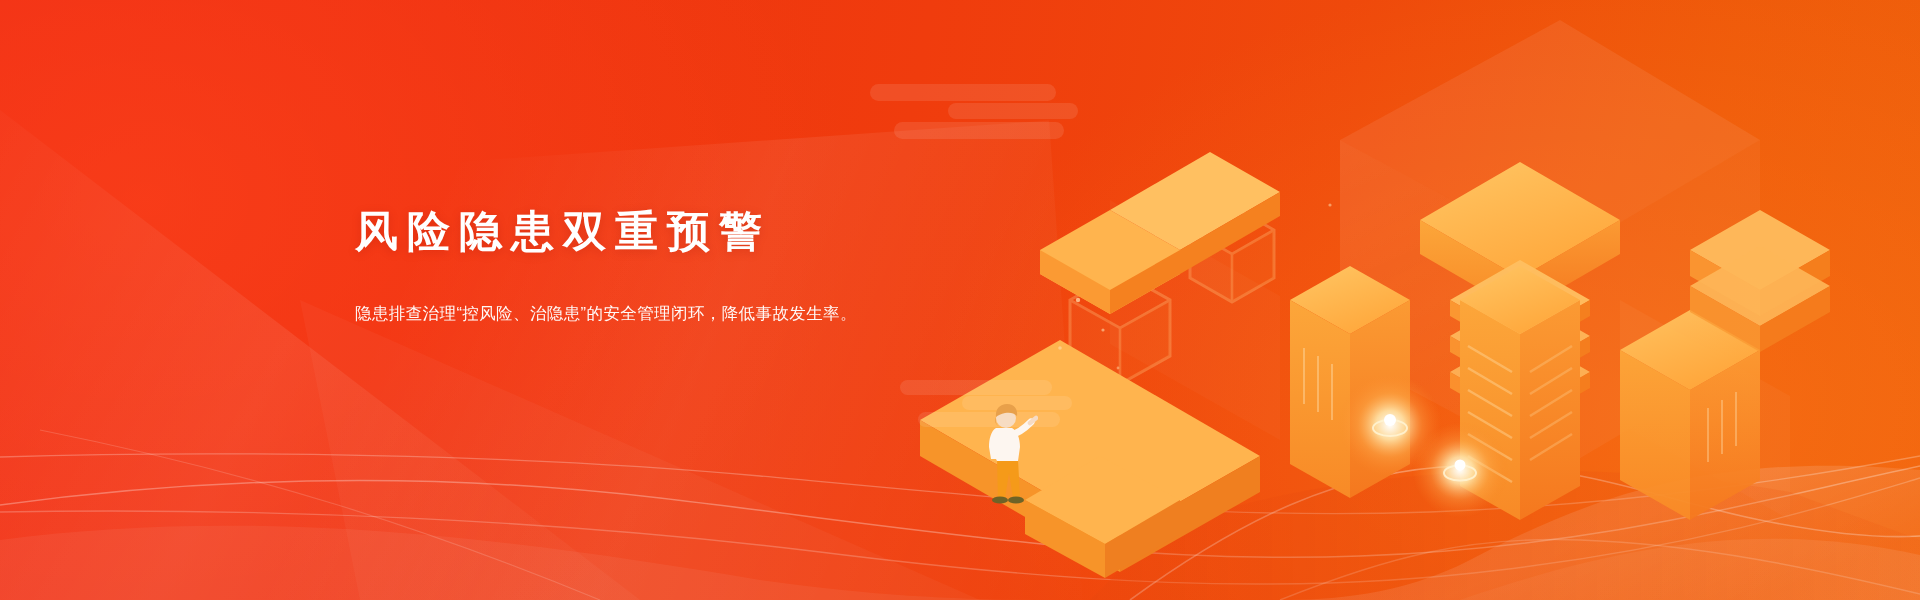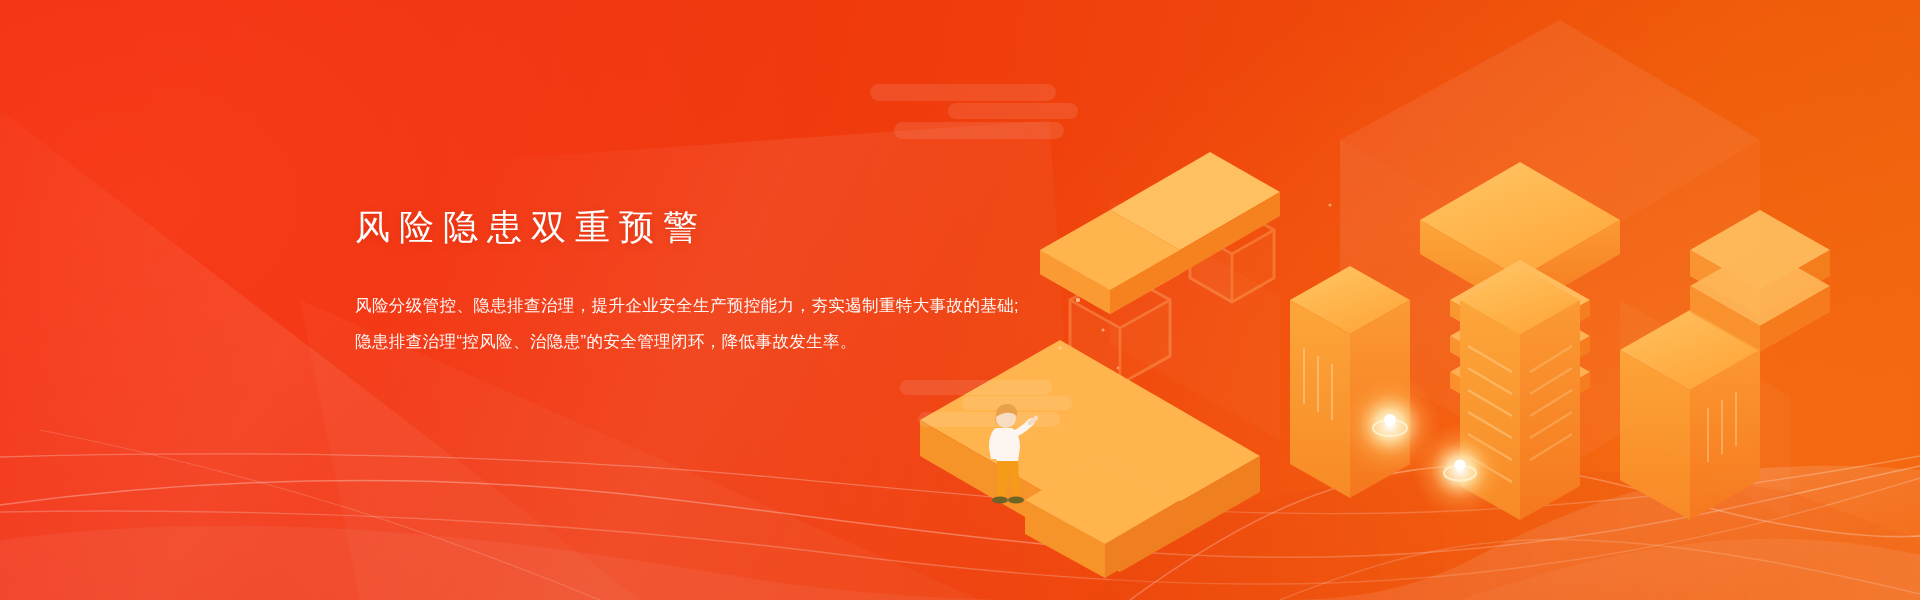--- a/index.html
+++ b/index.html
@@ -53,22 +53,22 @@
   
   .text-block {
     position: absolute;
     left: 355px;
     top: 208px;
     width: 760px;
     z-index: 40;
   }
   .hero-title {
     margin: 0;
-    font-size: 35px;
-    font-weight: 400;
+    font-size: 43px;
+    font-weight: 700;
     color: #ffffff;
     letter-spacing: 9px;
     line-height: 1.1;
     white-space: nowrap;
     text-shadow: 0 2px 10px rgba(150,20,0,0.22);
   }
   .hero-sub {
     margin: 0;
     color: #ffffff;
     font-size: 16.5px;
@@ -339,18 +339,17 @@
       <circle cx="26" cy="17" r="10" fill="#f7dcc2"></circle>
 
       <path d="M16,16 C15,7 21,3 27,3 C34,3 38,8 37,15 C34,12 30,11 25,12 C21,13 18,14 16,16 Z" fill="#e8a04a"></path>
       <path d="M16,16 C15,20 16,23 18,25 C15,22 14,19 16,16 Z" fill="#e8a04a"></path>
     </svg>
   </div>
 
   <div class="text-block">
     <h1 class="hero-title">风险隐患双重预警</h1>
     <div class="sub-wrap">
-      <p class="hero-sub">风险分级管控、隐患排查治理，提升企业安全生产预控能力，夯实遏制重特大事故的基础;</p>
       <p class="hero-sub">隐患排查治理“控风险、治隐患”的安全管理闭环，降低事故发生率。</p>
     </div>
   </div>
 
 </div>
 
 </body></html>

